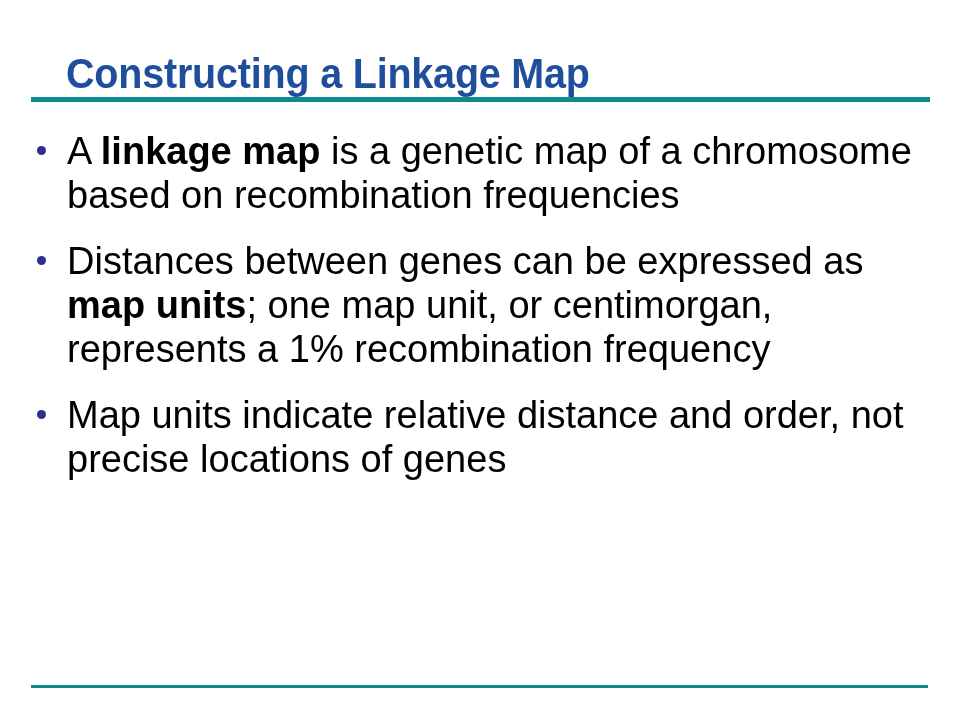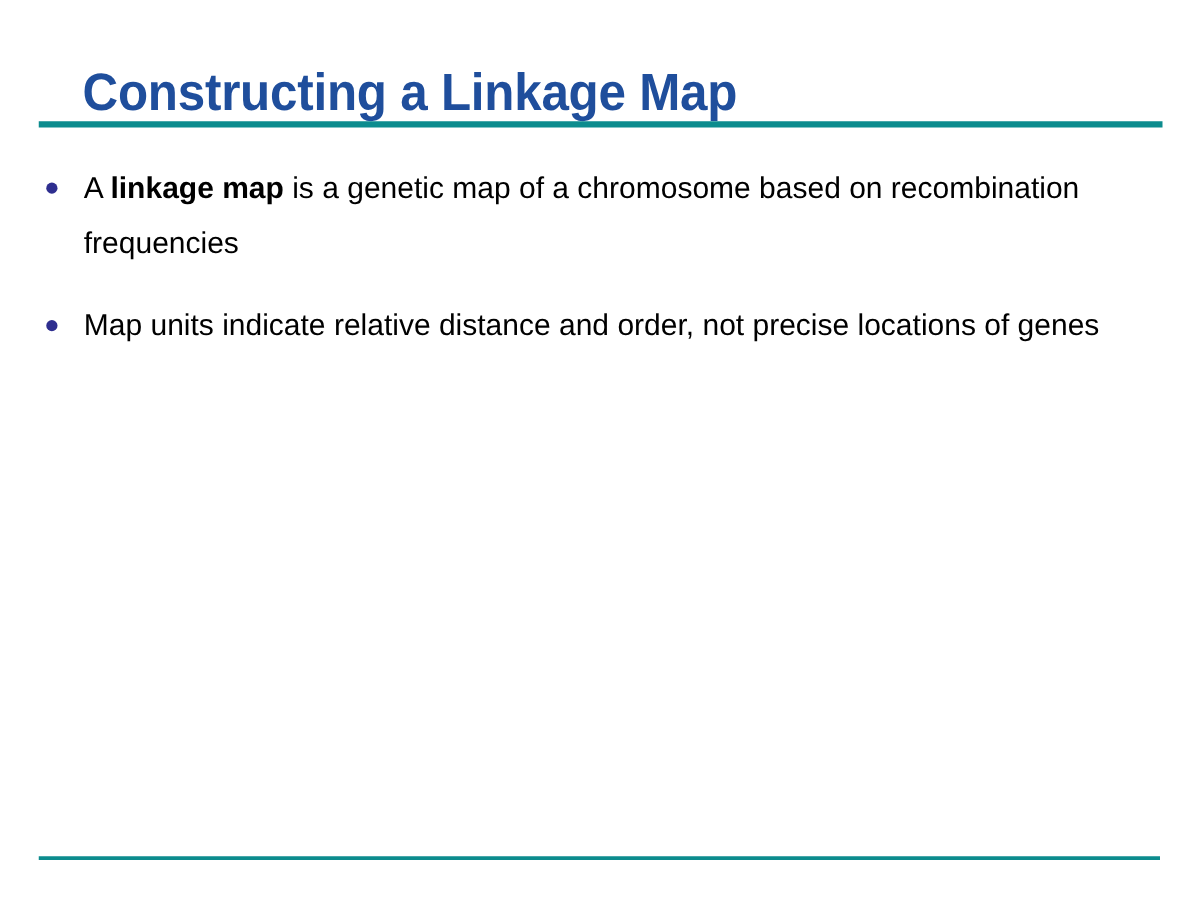--- a/index.html
+++ b/index.html
@@ -65,21 +65,21 @@
     width: 960px;
     margin: 0;
     padding: 0;
     list-style: none;
   }
   .bullet-item {
     position: relative;
     padding-left: 67px;
     padding-right: 20px;
     margin: 0 0 22px 0;
-    font-size: 24px;
+    font-size: 38px;
     line-height: 44px;
     color: #000000;
     font-family: "Liberation Sans", sans-serif;
   }
   .bullet-item:last-child {
     margin-bottom: 0;
   }
   .bullet-marker {
     position: absolute;
     left: 37px;
@@ -105,20 +105,24 @@
 
   <div class="rule rule-top"></div>
 
   <ul class="body-list">
 
     <li class="bullet-item">
       <span class="bullet-marker"></span>
       <span class="bullet-text">A <b>linkage map</b> is a genetic map of a chromosome based on recombination frequencies</span>
     </li>
 
+    <li class="bullet-item">
+      <span class="bullet-marker"></span>
+      <span class="bullet-text">Distances between genes can be expressed as <b>map units</b>; one map unit, or centimorgan, represents a 1% recombination frequency</span>
+    </li>
 
     <li class="bullet-item">
       <span class="bullet-marker"></span>
       <span class="bullet-text">Map units indicate relative distance and order, not precise locations of genes</span>
     </li>
 
   </ul>
 
   <div class="rule rule-bottom"></div>
 

